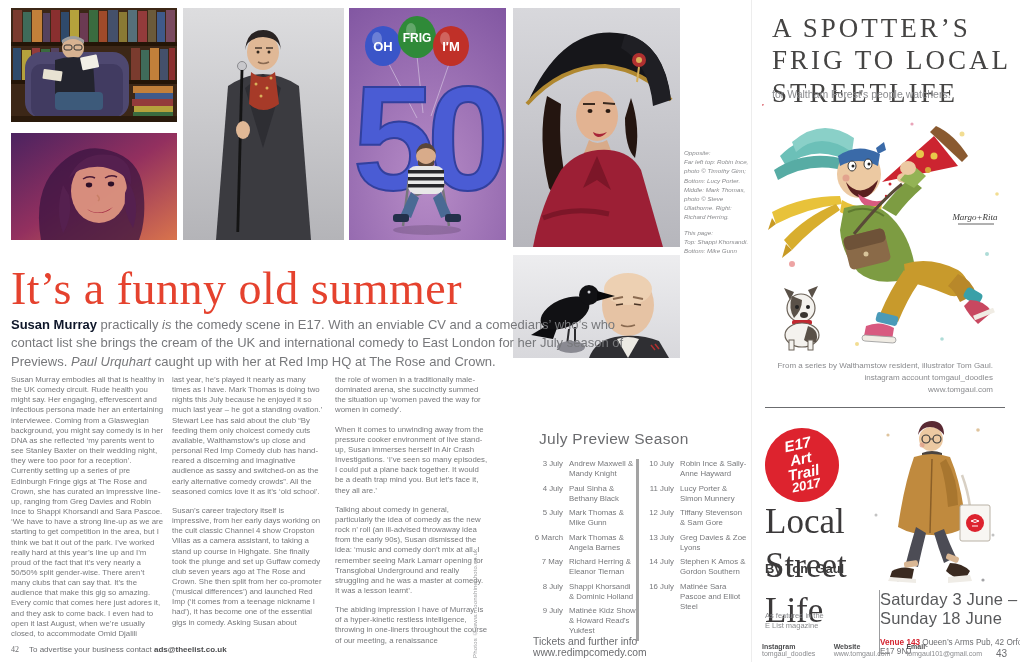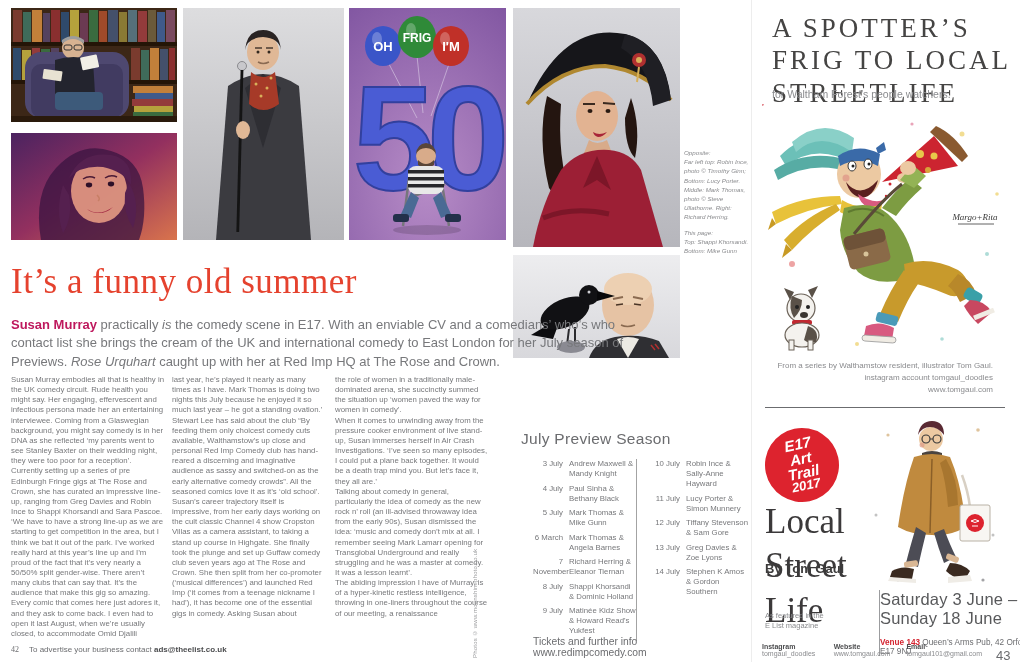--- a/index.html
+++ b/index.html
@@ -4,41 +4,41 @@
 <style>
   * { margin:0; padding:0; box-sizing:border-box; }
   html,body { background:#ffffff; }
   body { font-family:"Liberation Sans", sans-serif; color:#6b6c6f; }
   #spread { position:relative; width:1020px; height:662px; background:#ffffff; overflow:hidden; }
   .photo { position:absolute; overflow:hidden; background:#ddd; }
   .photo svg { display:block; width:100%; height:100%; }
 
   
   .headline { position:absolute; left:11px; top:262px; font-family:"Liberation Serif", serif;
-              font-size:35px; color:#e5422e; letter-spacing:0.5px; font-weight:400; }
+              font-size:46px; color:#e5422e; letter-spacing:0.5px; font-weight:400; }
   .intro { position:absolute; left:11px; top:316px; width:618px; font-size:13px; line-height:1.42;
            color:#77787b; }
-  .intro b { color:#be185d; }
+  .intro b { color:#0f172a; }
   .intro i { font-style:italic; }
   .bodycol { position:absolute; top:375px; width:153px; font-size:7.8px; line-height:10.15px;
              color:#77787b; text-align:left; }
-  .bodycol p { margin-bottom:0; }
+  .bodycol p { margin-bottom:9px; }
 
   
   .caption { position:absolute; left:684px; top:148px; width:66px; font-size:6.2px; line-height:9.2px;
              color:#8a8b8e; font-style:italic; }
   .caption .cap-label { display:block; margin-top:6px; }
   .caption .cap-label:first-child { margin-top:0; }
 
   
-  .preview-heading { position:absolute; left:521px; top:430px; font-size:15.5px; color:#6b6c6f;
+  .preview-heading { position:absolute; left:539px; top:430px; font-size:15.5px; color:#6b6c6f;
                      letter-spacing:0.3px; }
   .preview-list { position:absolute; left:533px; top:459px; width:215px; display:flex; }
   .pl-col { width:103px; }
-  .pl-col.right { border-left:1px solid #a3a3a3; padding-left:13px; width:112px; }
+  .pl-col.right { border-left:3px solid #a3a3a3; padding-left:5px; width:112px; }
   .pl-row { display:flex; margin-bottom:4.5px; font-size:7.8px; line-height:10px; color:#77787b; }
   .pl-date { width:30px; text-align:right; flex:0 0 30px; }
   .pl-acts { margin-left:6px; flex:1; }
   .tickets { position:absolute; left:533px; top:636px; width:220px; font-size:10.3px; color:#6b6c6f; }
 
   .vert-credit { position:absolute; left:472px; top:540px; height:118px; font-size:6px; color:#9b9c9e;
                  writing-mode:vertical-rl; transform:rotate(180deg); letter-spacing:0.2px; }
 
   .footer-left { position:absolute; left:11px; top:645px; font-size:8px; color:#6b6c6f; }
   .footer-left .pgnum { margin-right:10px;font-family:Liberation Serif, serif; }
@@ -68,21 +68,21 @@
 
   .datesblock { position:absolute; left:879px; top:590px; border-left:1px solid #9b9c9e; padding-left:0;
                 width:175px; }
   .datesblock .dates { font-size:16.5px; color:#58595b; letter-spacing:0.2px; }
   .datesblock .venue { margin-top:10px; font-size:8.2px; color:#6b6c6f; }
   .datesblock .venue b { color:#d42430; }
 
   .rp-contacts { position:absolute; left:762px; top:643px; width:220px; display:flex; gap:16px;
                  font-size:7px; color:#8a8b8e; }
   .rp-contacts b { color:#4c4d4f; }
-  .footer-right { position:absolute; left:996px; top:648px; font-size:13px; color:#6b6c6f; }
+  .footer-right { position:absolute; left:996px; top:648px; font-size:10px; color:#6b6c6f; }
 </style>
 </head>
 <body>
 
 <div id="spread">
 
   <div class="photo" style="left:11px; top:8px; width:166px; height:114px;">
     <svg viewBox="0 0 166 114" preserveAspectRatio="none">
       <rect width="166" height="114" fill="#3c2717"></rect>
       <g>
@@ -291,21 +291,21 @@
 
   <div class="caption">
     <span class="cap-label">Opposite:</span>
     <span>Far left top: Robin Ince, photo © Timothy Ginn; Bottom: Lucy Porter. Middle: Mark Thomas, photo © Steve Ullathorne. Right: Richard Herring.</span>
     <span class="cap-label">This page:</span>
     <span>Top: Shappi Khorsandi. Bottom: Mike Gunn</span>
   </div>
 
   <h1 class="headline">It’s a funny old summer</h1>
 
-  <p class="intro"><b>Susan Murray</b><span> practically </span><i>is</i><span> the comedy scene in E17. With an enviable CV and a comedians’ who’s who contact list she brings the cream of the UK and international comedy to East London for her July season of Previews. </span><i>Rose Urquhart</i><span> caught up with her at Red Imp HQ at The Rose and Crown.</span></p>
+  <p class="intro"><b>Susan Murray</b><span> practically </span><i>is</i><span> the comedy scene in E17. With an enviable CV and a comedians’ who’s who contact list she brings the cream of the UK and international comedy to East London for her July season of Previews. </span><i>Paul Urquhart</i><span> caught up with her at Red Imp HQ at The Rose and Crown.</span></p>
 
   <div class="bodycol" style="left:11px;">
     <p>Susan Murray embodies all that is healthy in the UK comedy circuit. Rude health you might say. Her engaging, effervescent and infectious persona made her an entertaining interviewee. Coming from a Glaswegian background, you might say comedy is in her DNA as she reflected ‘my parents went to see Stanley Baxter on their wedding night, they were too poor for a reception’. Currently setting up a series of pre Edinburgh Fringe gigs at The Rose and Crown, she has curated an impressive line-up, ranging from Greg Davies and Robin Ince to Shappi Khorsandi and Sara Pascoe. ‘We have to have a strong line-up as we are starting to get competition in the area, but I think we bat it out of the park. I’ve worked really hard at this year’s line up and I’m proud of the fact that it’s very nearly a 50/50% split gender-wise. There aren’t many clubs that can say that. It’s the audience that make this gig so amazing. Every comic that comes here just adores it, and they ask to come back. I even had to open it last August, when we’re usually closed, to accommodate Omid Djalili</p>
   </div>
   <div class="bodycol" style="left:172px;">
     <p>last year, he’s played it nearly as many times as I have. Mark Thomas is doing two nights this July because he enjoyed it so much last year – he got a standing ovation.’ Stewart Lee has said about the club “By feeding them only choicest comedy cuts available, Walthamstow’s up close and personal Red Imp Comedy club has hand-reared a discerning and imaginative audience as sassy and switched-on as the early alternative comedy crowds”. All the seasoned comics love it as it’s ‘old school’.</p>
     <p>Susan’s career trajectory itself is impressive, from her early days working on the cult classic Channel 4 show Cropston Villas as a camera assistant, to taking a stand up course in Highgate. She finally took the plunge and set up Guffaw comedy club seven years ago at The Rose and Crown. She then split from her co-promoter (‘musical differences’) and launched Red Imp (‘it comes from a teenage nickname I had’), it has become one of the essential gigs in comedy. Asking Susan about</p>
   </div>
   <div class="bodycol" style="left:335px;">
     <p>the role of women in a traditionally male-dominated arena, she succinctly summed the situation up ‘women paved the way for women in comedy’.</p>
@@ -328,21 +328,21 @@
         </div>
       <div class="pl-row">
           <span class="pl-date">5 July</span>
           <span class="pl-acts">Mark Thomas &amp; Mike Gunn</span>
         </div>
       <div class="pl-row">
           <span class="pl-date">6 March</span>
           <span class="pl-acts">Mark Thomas &amp; Angela Barnes</span>
         </div>
       <div class="pl-row">
-          <span class="pl-date">7 November</span>
+          <span class="pl-date">7 May</span>
           <span class="pl-acts">Richard Herring &amp; Eleanor Tiernan</span>
         </div>
       <div class="pl-row">
           <span class="pl-date">8 July</span>
           <span class="pl-acts">Shappi Khorsandi &amp; Dominic Holland</span>
         </div>
       <div class="pl-row">
           <span class="pl-date">9 July</span>
           <span class="pl-acts">Matinée Kidz Show &amp; Howard Read's Yukfest</span>
         </div>
@@ -360,20 +360,24 @@
           <span class="pl-date">12 July</span>
           <span class="pl-acts">Tiffany Stevenson &amp; Sam Gore</span>
         </div>
       <div class="pl-row">
           <span class="pl-date">13 July</span>
           <span class="pl-acts">Greg Davies &amp; Zoe Lyons</span>
         </div>
       <div class="pl-row">
           <span class="pl-date">14 July</span>
           <span class="pl-acts">Stephen K Amos &amp; Gordon Southern</span>
+        </div>
+      <div class="pl-row">
+          <span class="pl-date">16 July</span>
+          <span class="pl-acts">Matinée Sara Pascoe and Elliot Steel</span>
         </div>
     </div>
   </div>
 
   <div class="tickets">Tickets and further info www.redimpcomedy.com</div>
 
   <div class="vert-credit">Photos © www.moonshinephoto.co.uk</div>
 
   <div class="footer-left">
     <span class="pgnum">42</span><span>To advertise your business contact </span><b>ads@theelist.co.uk</b>

